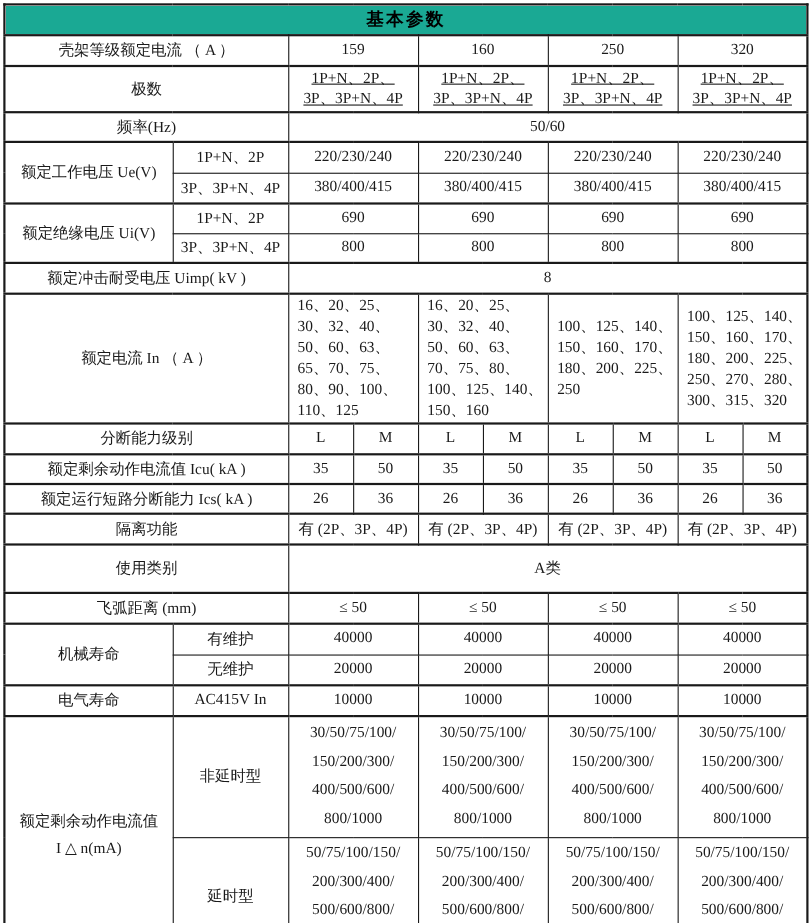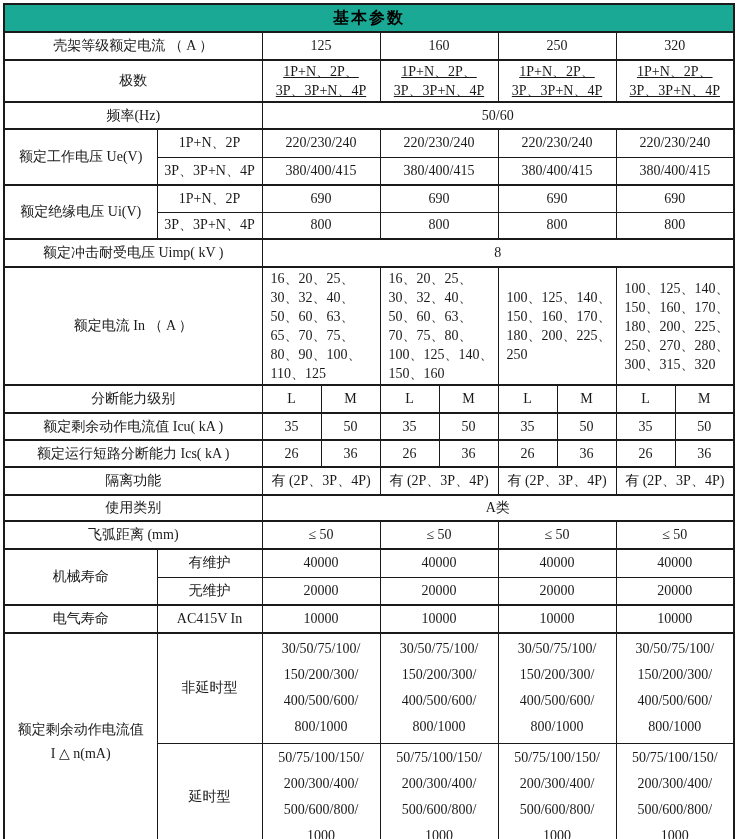--- a/index.html
+++ b/index.html
@@ -45,21 +45,21 @@
     text-align: left;
     padding-left: 8px;
     line-height: 19px;
   }
   td.residual-val { line-height: 26px; }
   tr.h-frame  { height: 28px; }
   tr.h-poles  { height: 38px; padding-left: 14px; }
   tr.h-std    { height: 27px; }
   tr.h-28     { height: 28px; }
   tr.h-in     { height: 118px; }
-  tr.h-cat    { height: 26px; padding-left: 16px; }
+  tr.h-cat    { height: 44px; padding-left: 16px; }
   tr.h-nond   { height: 110px; }
   tr.h-delay  { height: 100px; }
   td.poles-cell { line-height: 19px; text-decoration: underline; }
   td.resid-label { line-height: 24px; }
 </style>
 </head>
 <body>
 
 <div class="page">
   <table class="spec">
@@ -76,21 +76,21 @@
         <col style="width:59px">
     </colgroup>
 
     <tbody>
         <tr>
       <th class="title" colspan="10">基本参数</th>
     </tr>
 
     <tr class="h-frame">
       <td colspan="2">壳架等级额定电流 （ A ）</td>
-      <td colspan="2">125</td>
+      <td colspan="2">159</td>
       <td colspan="2">160</td>
       <td colspan="2">250</td>
       <td colspan="2">320</td>
     </tr>
 
     <tr class="h-poles grp">
       <td colspan="2">极数</td>
       <td colspan="2" class="ml poles-cell">1P+N、2P、
 3P、3P+N、4P</td>
       <td colspan="2" class="ml poles-cell">1P+N、2P、

